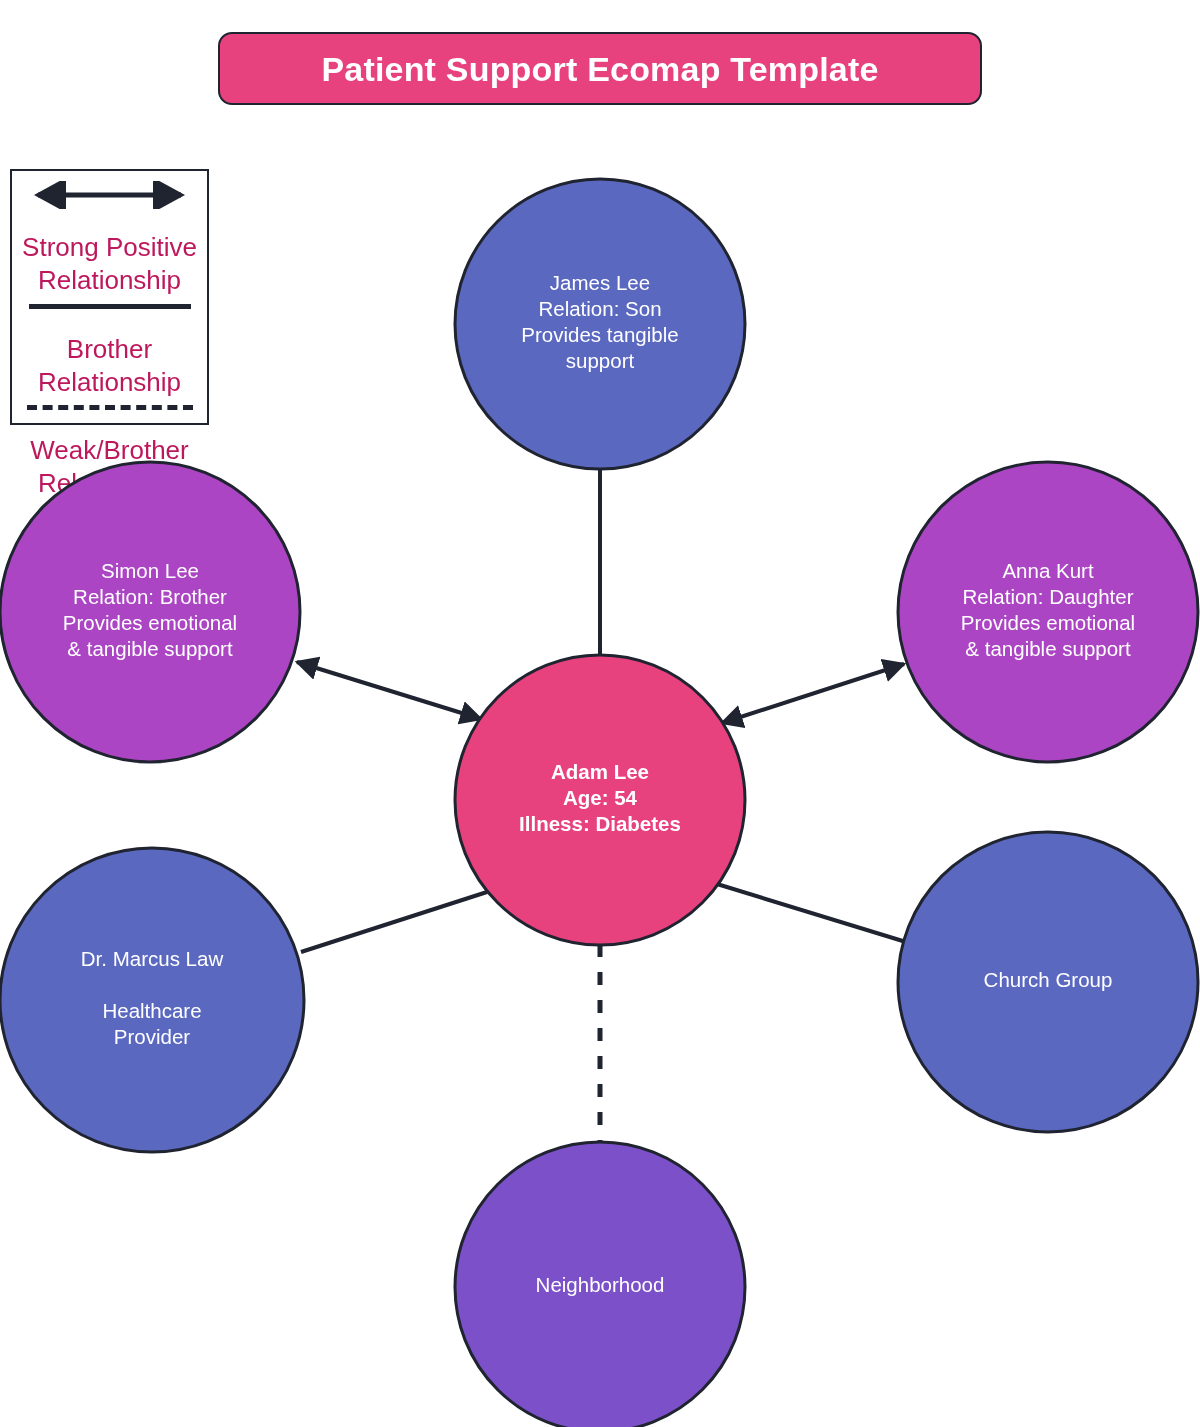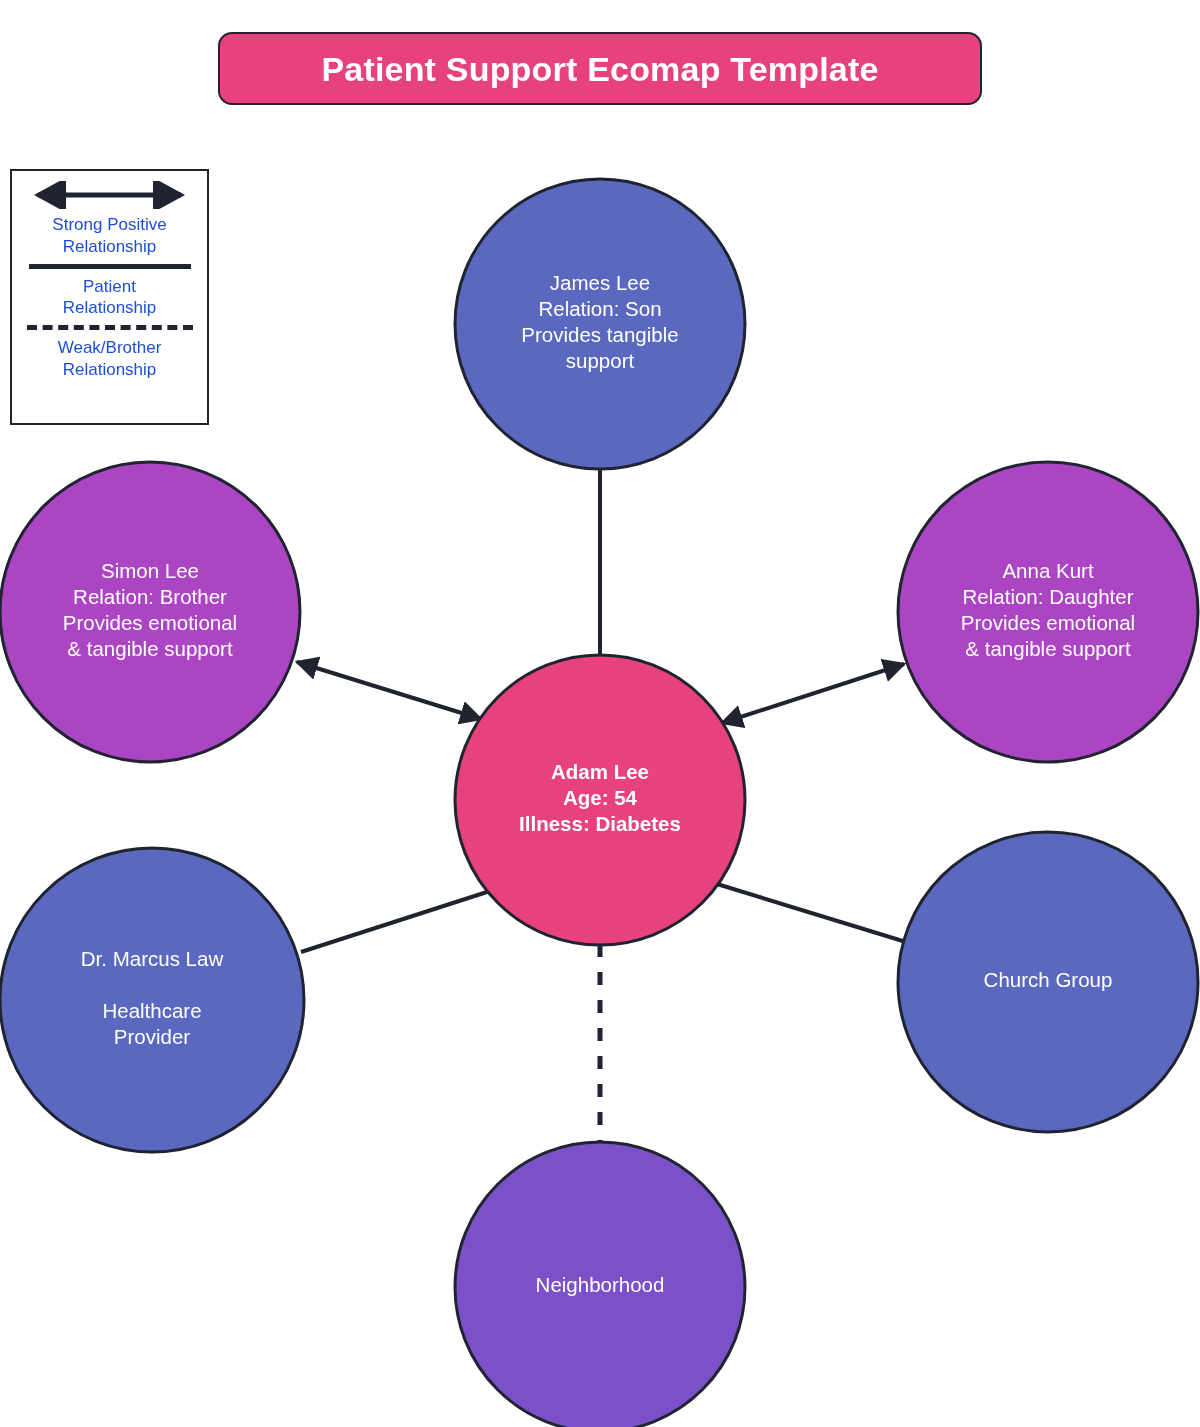--- a/index.html
+++ b/index.html
@@ -65,24 +65,24 @@
     display: flex;
     align-items: center;
     justify-content: center;
     flex: 0 0 auto;
   }
   .legend-sym.arrow { height: 36px; }
   .legend-sym.solid { height: 17px; }
   .legend-sym.dashed { height: 17px; }
   .legend-text {
     text-align: center;
-    font-size: 17px;
+    font-size: 26px;
     line-height: 1.28;
-    color: #1d4ed8;
-    margin-top: 1px;
+    color: #be185d;
+    margin-top: 18px;
   }
   .solid-rule {
     width: 162px;
     height: 0;
     border-top: 5px solid #1f2430;
   }
   .dashed-rule {
     width: 166px;
     height: 0;
     border-top: 5px dashed #1f2430;
@@ -148,21 +148,21 @@
     </div>
     <div class="legend-text">
       <div>Strong Positive</div>
       <div>Relationship</div>
     </div>
 
     <div class="legend-sym solid">
       <div class="solid-rule"></div>
     </div>
     <div class="legend-text">
-      <div>Patient</div>
+      <div>Brother</div>
       <div>Relationship</div>
     </div>
 
     <div class="legend-sym dashed">
       <div class="dashed-rule"></div>
     </div>
     <div class="legend-text">
       <div>Weak/Brother</div>
       <div>Relationship</div>
     </div>

